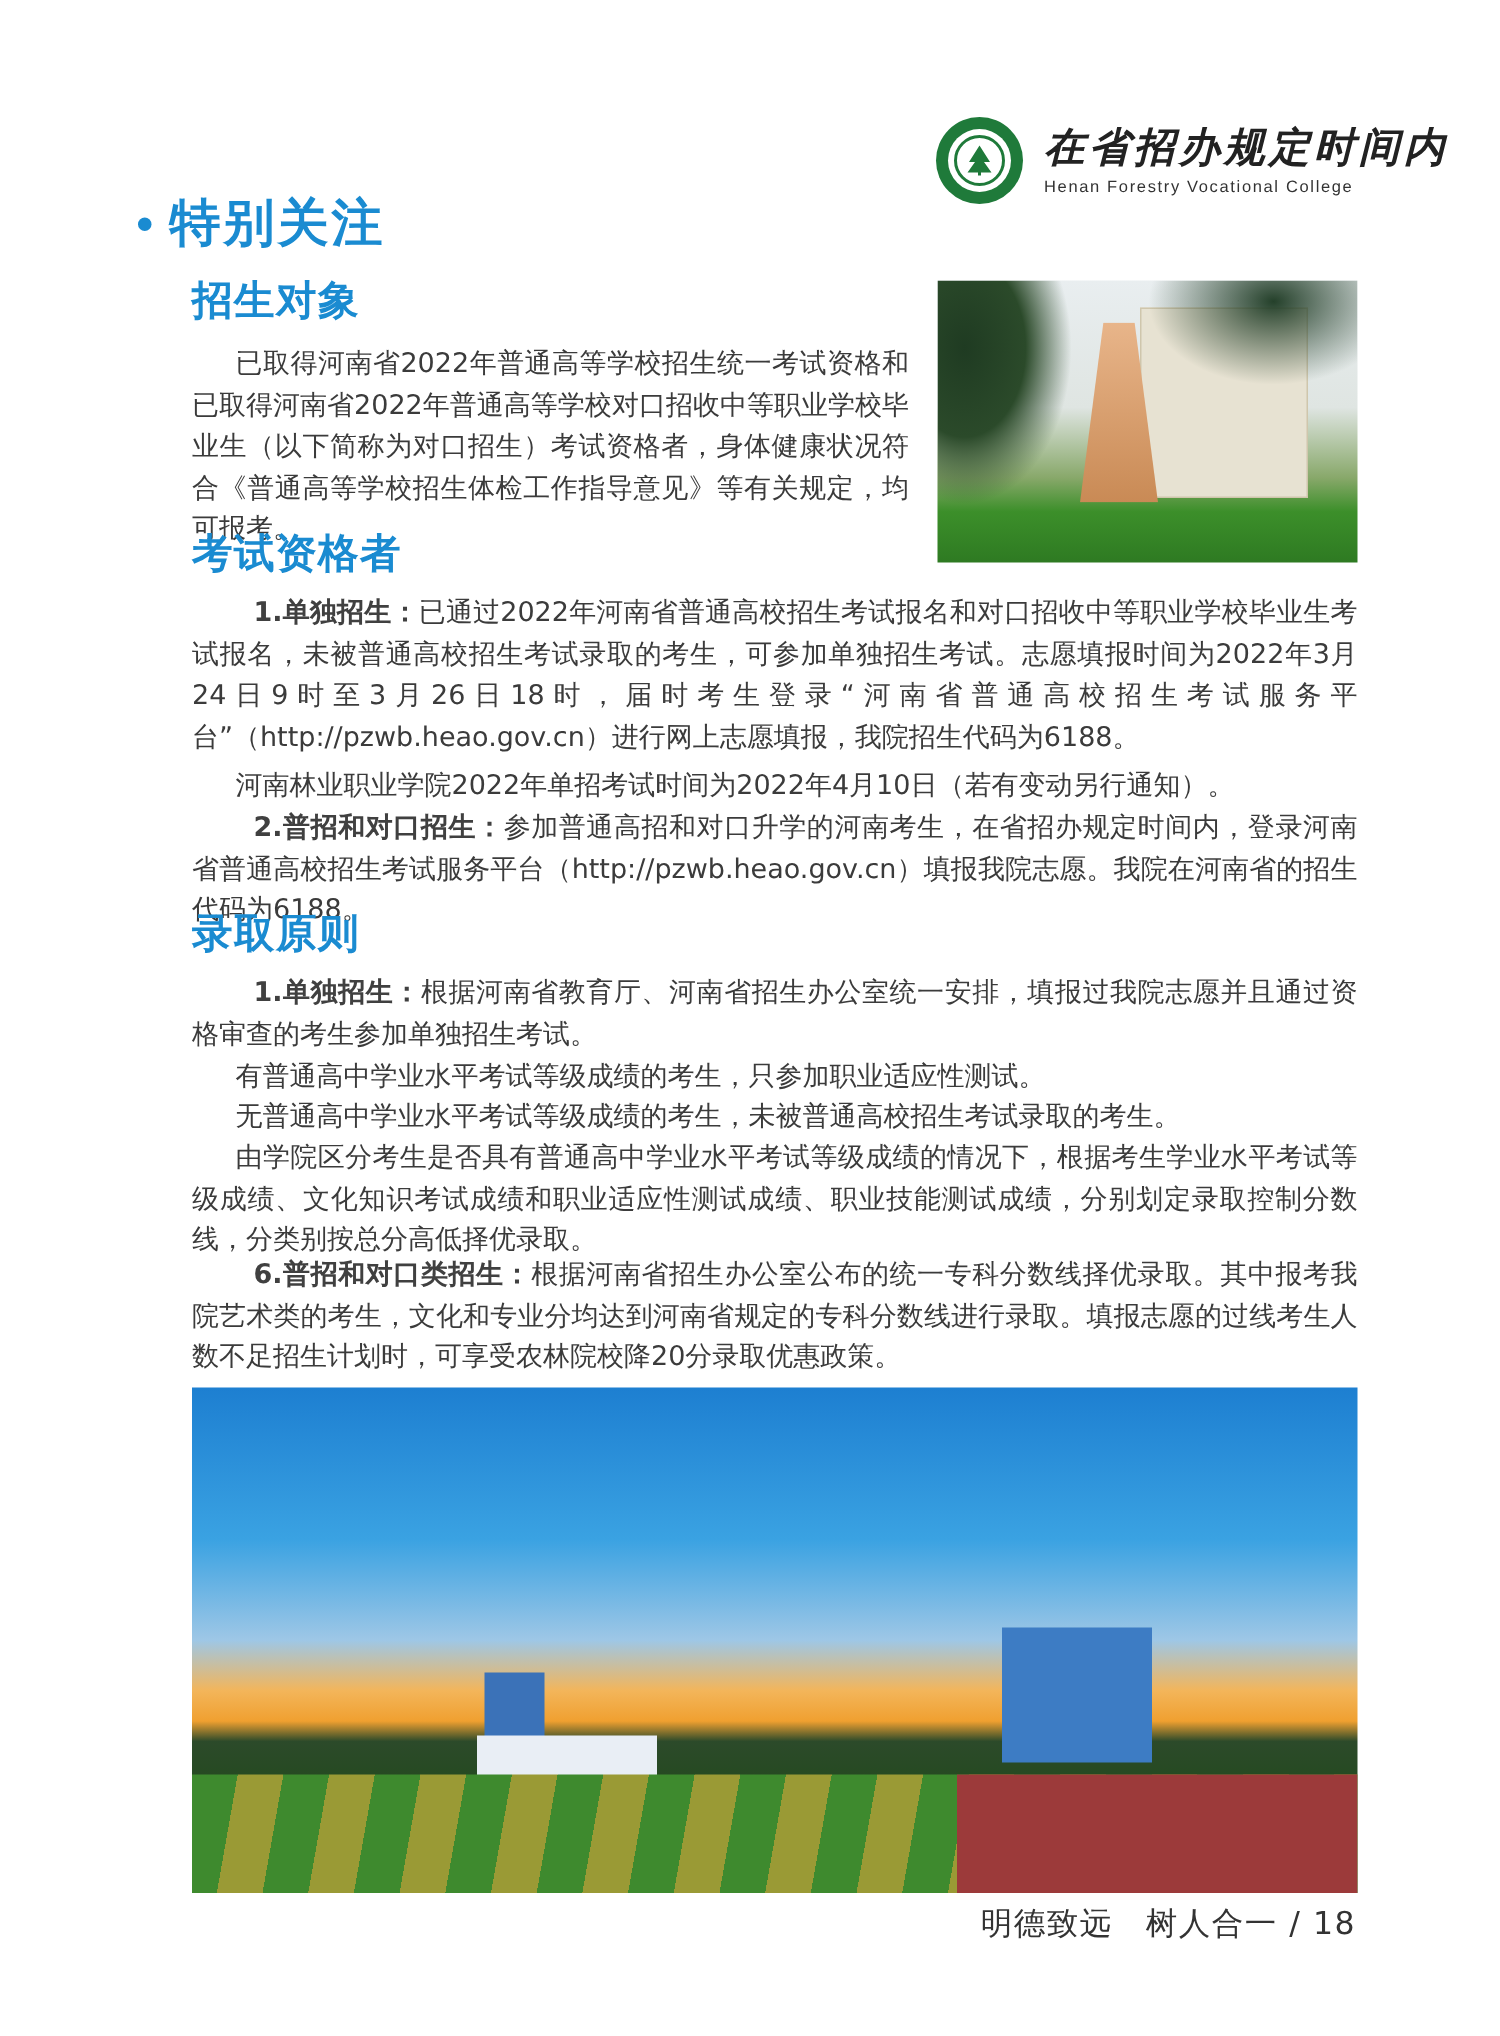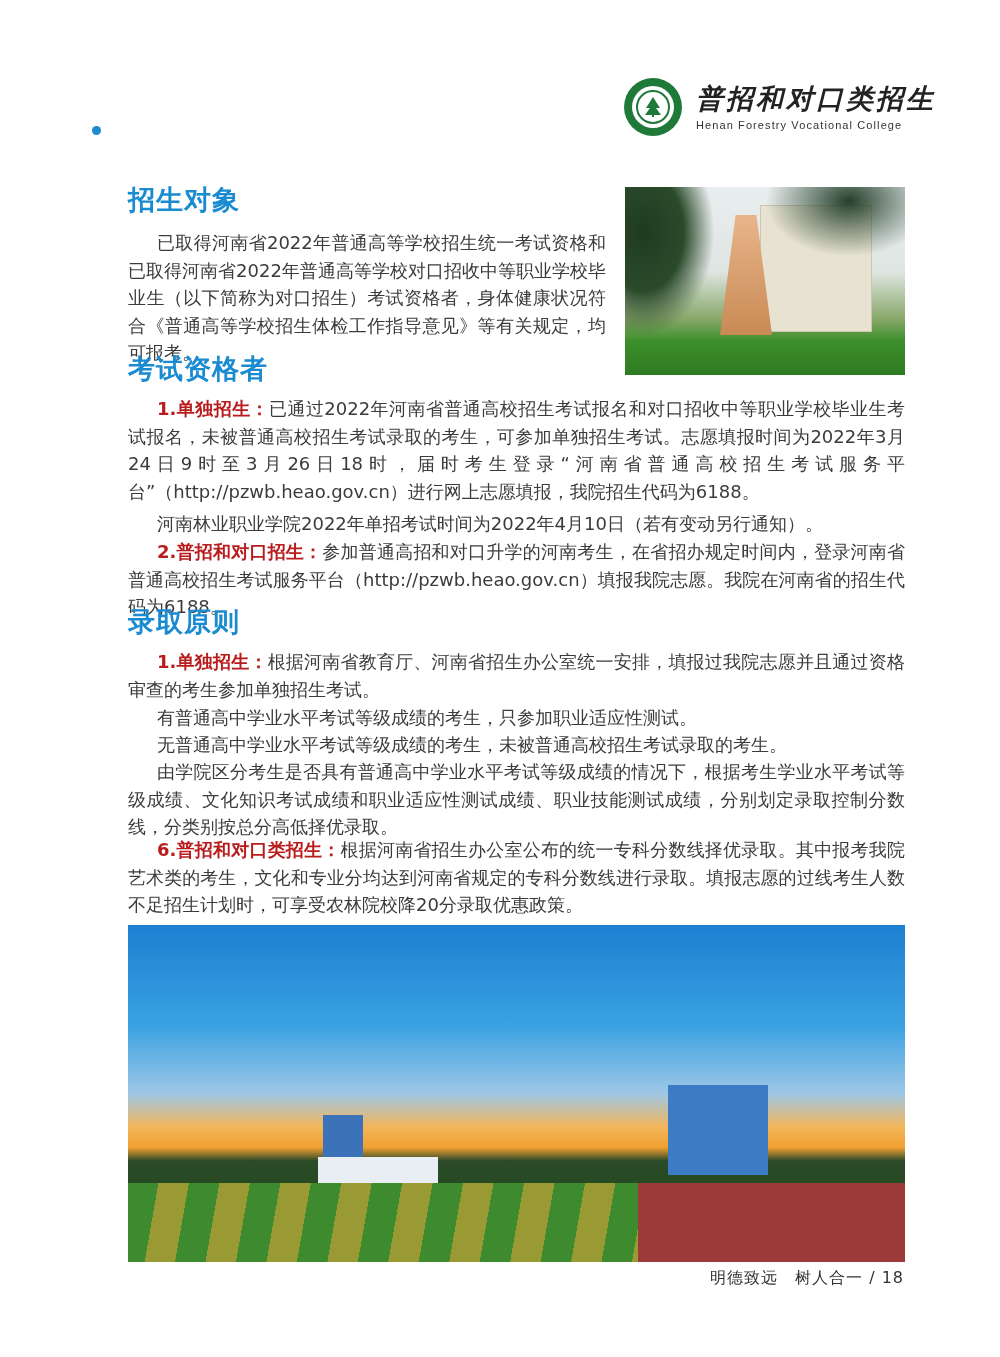--- a/index.html
+++ b/index.html
@@ -16,52 +16,53 @@
   .logo-emblem .inner { width: 34px; height: 34px; border-radius: 50%; border: 2px solid #1f7a3a; box-sizing: border-box; display:flex; align-items:center; justify-content:center; }
   .logo-text { margin-left: 14px; }
   .logo-cn { font-family: "DejaVu Serif", serif; font-size: 27px; font-weight: bold; color: #222; letter-spacing: 3px; line-height: 32px; font-style: italic; }
   .logo-en { font-family: "Liberation Sans", sans-serif; font-size: 11px; color: #333; letter-spacing: 1.1px; margin-top: 4px; }
 
   .main-title { position: absolute; left: 92px; top: 126px; font-size: 34px; font-weight: bold; color: #1a8bd1; letter-spacing: 2px; display:flex; align-items:center; }
   .main-title .dot { width: 9px; height: 9px; border-radius: 50%; background: #1a8bd1; margin-right: 12px; }
 
   .section-head { position: absolute; left: 128px; font-size: 27px; font-weight: bold; color: #1a8bd1; letter-spacing: 1px; text-align: right; }
   .para { position: absolute; left: 128px; font-size: 18px; line-height: 27.5px; color: #3b3b3b; text-align: justify; }
-  .para .lead { font-weight: bold; color: #b91c1c; }
+  .para .lead { font-weight: bold; color: #404040; margin-left: 12px; }
   .indent { text-indent: 29px; }
 
   .photo-top { position: absolute; left: 625px; top: 187px; width: 280px; height: 188px; overflow: hidden;
     background: linear-gradient(180deg, #e9eef0 0%, #dfe5e2 45%, #88a86a 70%, #3c8f2a 82%, #2e7a22 100%); }
   .photo-bottom { position: absolute; left: 128px; top: 925px; width: 777px; height: 337px; overflow: hidden;
     background: linear-gradient(180deg, #1d7fd1 0%, #3aa2e2 30%, #9ec7e6 50%, #f3b55a 60%, #f0a030 66%, #2c4a2a 70%, #234a1e 80%); }
 
-  .footer { position: absolute; right: 96px; top: 1268px; font-size: 16px; color: #333; letter-spacing: 1px; }
+  .footer { position: absolute; right: 96px; top: 1268px; font-size: 21px; color: #333; letter-spacing: 1px; }
 </style>
 </head>
 <body>
 
 <div class="logo">
   <div class="logo-emblem">
     <div class="ring">
         <div class="inner">
       <svg width="22" height="22" viewBox="0 0 22 22">
             <polygon points="11,1 4,12 8,12 3,19 19,19 14,12 18,12" fill="#1f7a3a"></polygon>
             <rect x="10" y="17" width="2" height="4" fill="#1f7a3a"></rect>
           </svg>
     </div>
       </div>
   </div>
   <div class="logo-text">
-    <div class="logo-cn">普招和对口类招生</div>
+    <div class="logo-cn">在省招办规定时间内</div>
     <div class="logo-en">Henan Forestry Vocational College</div>
   </div>
 </div>
 
 <div class="main-title">
   <span class="dot"></span>
+  <span>特别关注</span>
 </div>
 
 <div class="section-head" style="top:182px">招生对象</div>
 <div class="para indent" style="top:229px; width:478px;">已取得河南省2022年普通高等学校招生统一考试资格和已取得河南省2022年普通高等学校对口招收中等职业学校毕业生（以下简称为对口招生）考试资格者，身体健康状况符合《普通高等学校招生体检工作指导意见》等有关规定，均可报考。</div>
 
 <div class="photo-top">
   <div style="position:absolute;left:135px;top:18px;width:110px;height:125px;background:#e7e2d2;border:1px solid #cfc6ac;"></div>
   <div style="position:absolute;left:95px;top:28px;width:52px;height:120px;background:linear-gradient(180deg,#e8b58a,#c98a55);clip-path:polygon(30% 0,70% 0,100% 100%,0 100%);"></div>
   <div style="position:absolute;left:0;top:0;width:90px;height:150px;background:radial-gradient(ellipse at 20% 30%,#1f3b22 0%,#2b4a2a 40%,transparent 70%);"></div>
   <div style="position:absolute;left:140px;top:0;width:140px;height:70px;background:radial-gradient(ellipse at 60% 20%,#24402a 0%,transparent 70%);"></div>

